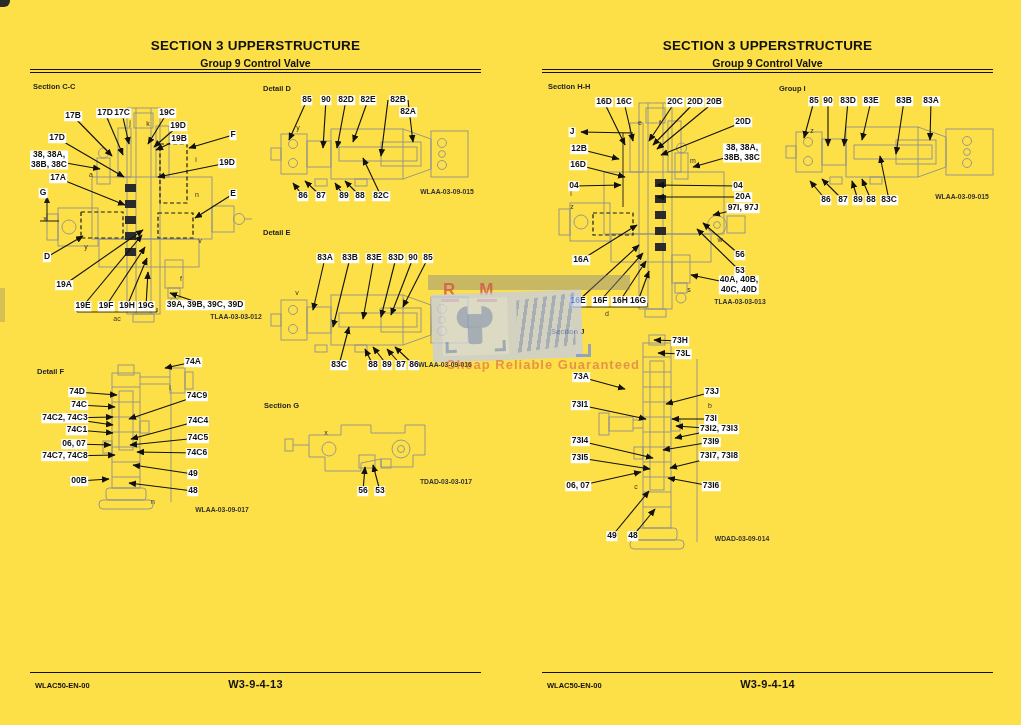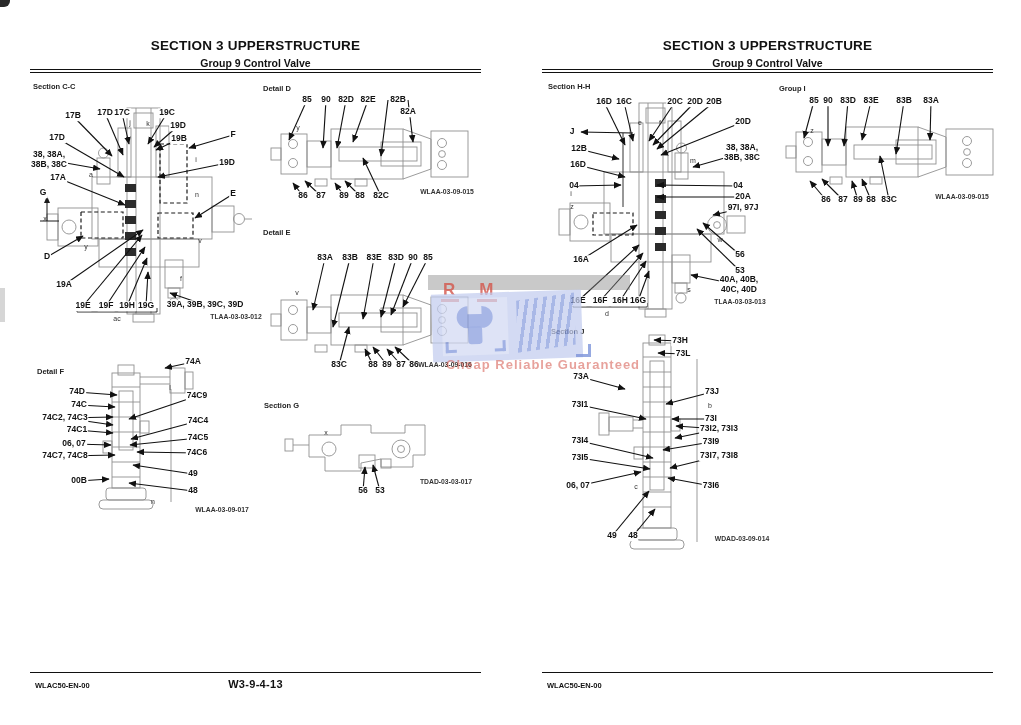--- a/index.html
+++ b/index.html
@@ -1,16 +1,16 @@
 <!DOCTYPE html>
 <html style="--wm-red: #d4554a; --wm-panel: #c3cdef; --wm-glyph: #7d94da;"><head>
 <meta charset="utf-8">
 <style>
   html,body{margin:0;padding:0;background:#e9e9e9;}
-  .sheet{position:relative;width:1021px;height:725px;background:#ffffff;
+  .sheet{position:relative;width:1021px;height:725px;background:#fde047;
          font-family:"Liberation Sans",sans-serif;color:#111;overflow:hidden;}
   
   .page-header{position:absolute;top:0;height:76px;z-index:2;}
   .page-header.left{left:30px;width:451px;}
   .page-header.right{left:542px;width:451px;}
   .ph-title{position:absolute;top:38px;left:0;right:0;text-align:center;
             font-size:13.5px;font-weight:700;letter-spacing:.2px;}
   .ph-sub{position:absolute;top:57px;left:0;right:0;text-align:center;
           font-size:10.5px;font-weight:700;}
   .ph-rule{position:absolute;top:69px;left:0;right:0;height:2.2px;
@@ -100,20 +100,21 @@
   </div>
 
   <div class="page-footer left">
     <div class="pf-rule"></div>
     <div class="pf-doc">WLAC50-EN-00</div>
     <div class="pf-page">W3-9-4-13</div>
   </div>
   <div class="page-footer right">
     <div class="pf-rule"></div>
     <div class="pf-doc">WLAC50-EN-00</div>
+    <div class="pf-page">W3-9-4-14</div>
   </div>
 <div class="diagram" style="left: 33px; top: 100px; width: 222px; height: 225px;">
       <svg width="222" height="225" viewBox="0 0 222 225">
         <defs>
           <marker id="ah0" markerWidth="8" markerHeight="7" refX="6.4" refY="3" orient="auto">
             <path d="M0,0 L7,3 L0,6 Z" fill="#111"></path>
           </marker>
         </defs>
         <rect x="59" y="77" width="120" height="62" stroke="#909090" stroke-width="0.9" fill="none"></rect>
         <rect x="66" y="139" width="100" height="28" stroke="#909090" stroke-width="0.9" fill="none"></rect>

